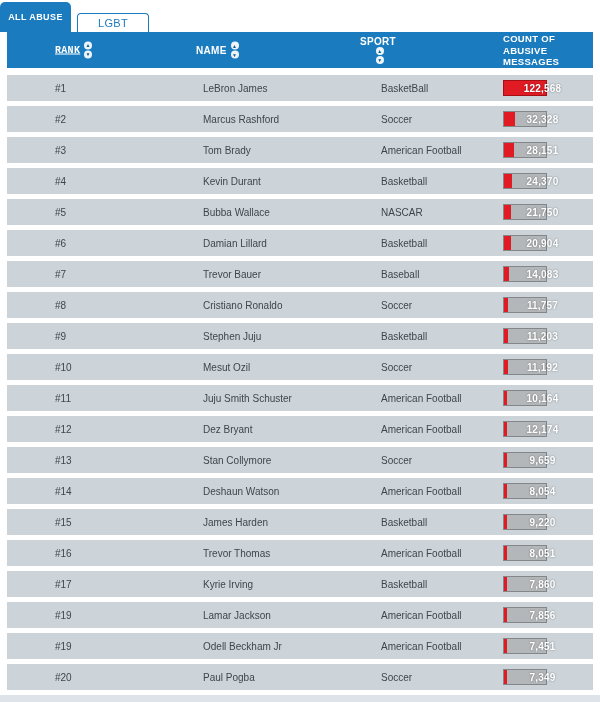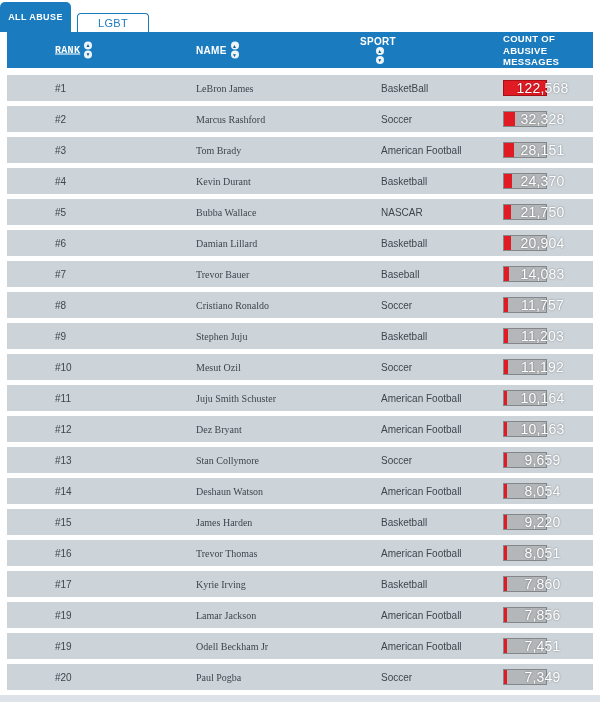--- a/index.html
+++ b/index.html
@@ -41,28 +41,28 @@
   .th .lbl.sorted{text-decoration:underline;}
   .sort{display:flex;flex-direction:column;gap:1px;margin-left:4px;}
   .sort i{width:8px;height:8px;border-radius:50%;background:rgba(255,255,255,.92);
           color:#0f5c8c;font-style:normal;font-size:5px;line-height:8px;text-align:center;font-weight:bold;}
 
   
   .tbody{margin:7px 0 0 7px;width:586px;}
   .row{position:relative;height:26px;background:var(--rowbg);margin-bottom:5px;}
   .cell{position:absolute;top:50%;transform:translateY(-50%);font-size:10px;color:#3f454b;}
   .cell-rank{left:48px;}
-  .cell-name{left:189px;font-family:Liberation Serif, serif;}
+  .cell-name{left:196px;}
   .cell-sport{left:374px;width:85px;line-height:11px;}
   .bar{position:absolute;left:496px;top:50%;transform:translateY(-50%);
        width:44px;height:16px;background:var(--bargray);border:1px solid #83878a;box-sizing:border-box;}
   .bar.full{border-color:#a31117;}
   .fill{position:absolute;left:0;top:0;bottom:0;background:var(--red);}
   .val{position:absolute;left:0;top:0;right:0;bottom:0;display:flex;align-items:center;justify-content:center;
-       color:#fff;font-weight:normal;font-size:14px;letter-spacing:.2px;text-shadow:0 0 2px rgba(0,0,0,.45);padding-left:35px;}
+       color:#fff;font-weight:bold;font-size:10px;letter-spacing:.2px;text-shadow:0 0 2px rgba(0,0,0,.45);padding-left:35px;}
 
   .bottom-strip{position:absolute;left:0;bottom:0;width:600px;height:7px;background:#dde3e9;}
 </style>
 </head>
 <body>
 
 <div class="page">
 
   <div class="tabs">
     <div class="tab active">ALL ABUSE</div>
@@ -206,21 +206,21 @@
         <span class="val">10,164</span>
       </div>
     </div>
 
     <div class="row">
       <div class="cell cell-rank">#12</div>
       <div class="cell cell-name">Dez Bryant</div>
       <div class="cell cell-sport">American Football</div>
       <div class="bar">
         <div class="fill" style="width: 8.29172%;"></div>
-        <span class="val">10,163</span>
+        <span class="val">12,174</span>
       </div>
     </div>
 
     <div class="row">
       <div class="cell cell-rank">#13</div>
       <div class="cell cell-name">Stan Collymore</div>
       <div class="cell cell-sport">Soccer</div>
       <div class="bar">
         <div class="fill" style="width: 7.88052%;"></div>
         <span class="val">9,659</span>

